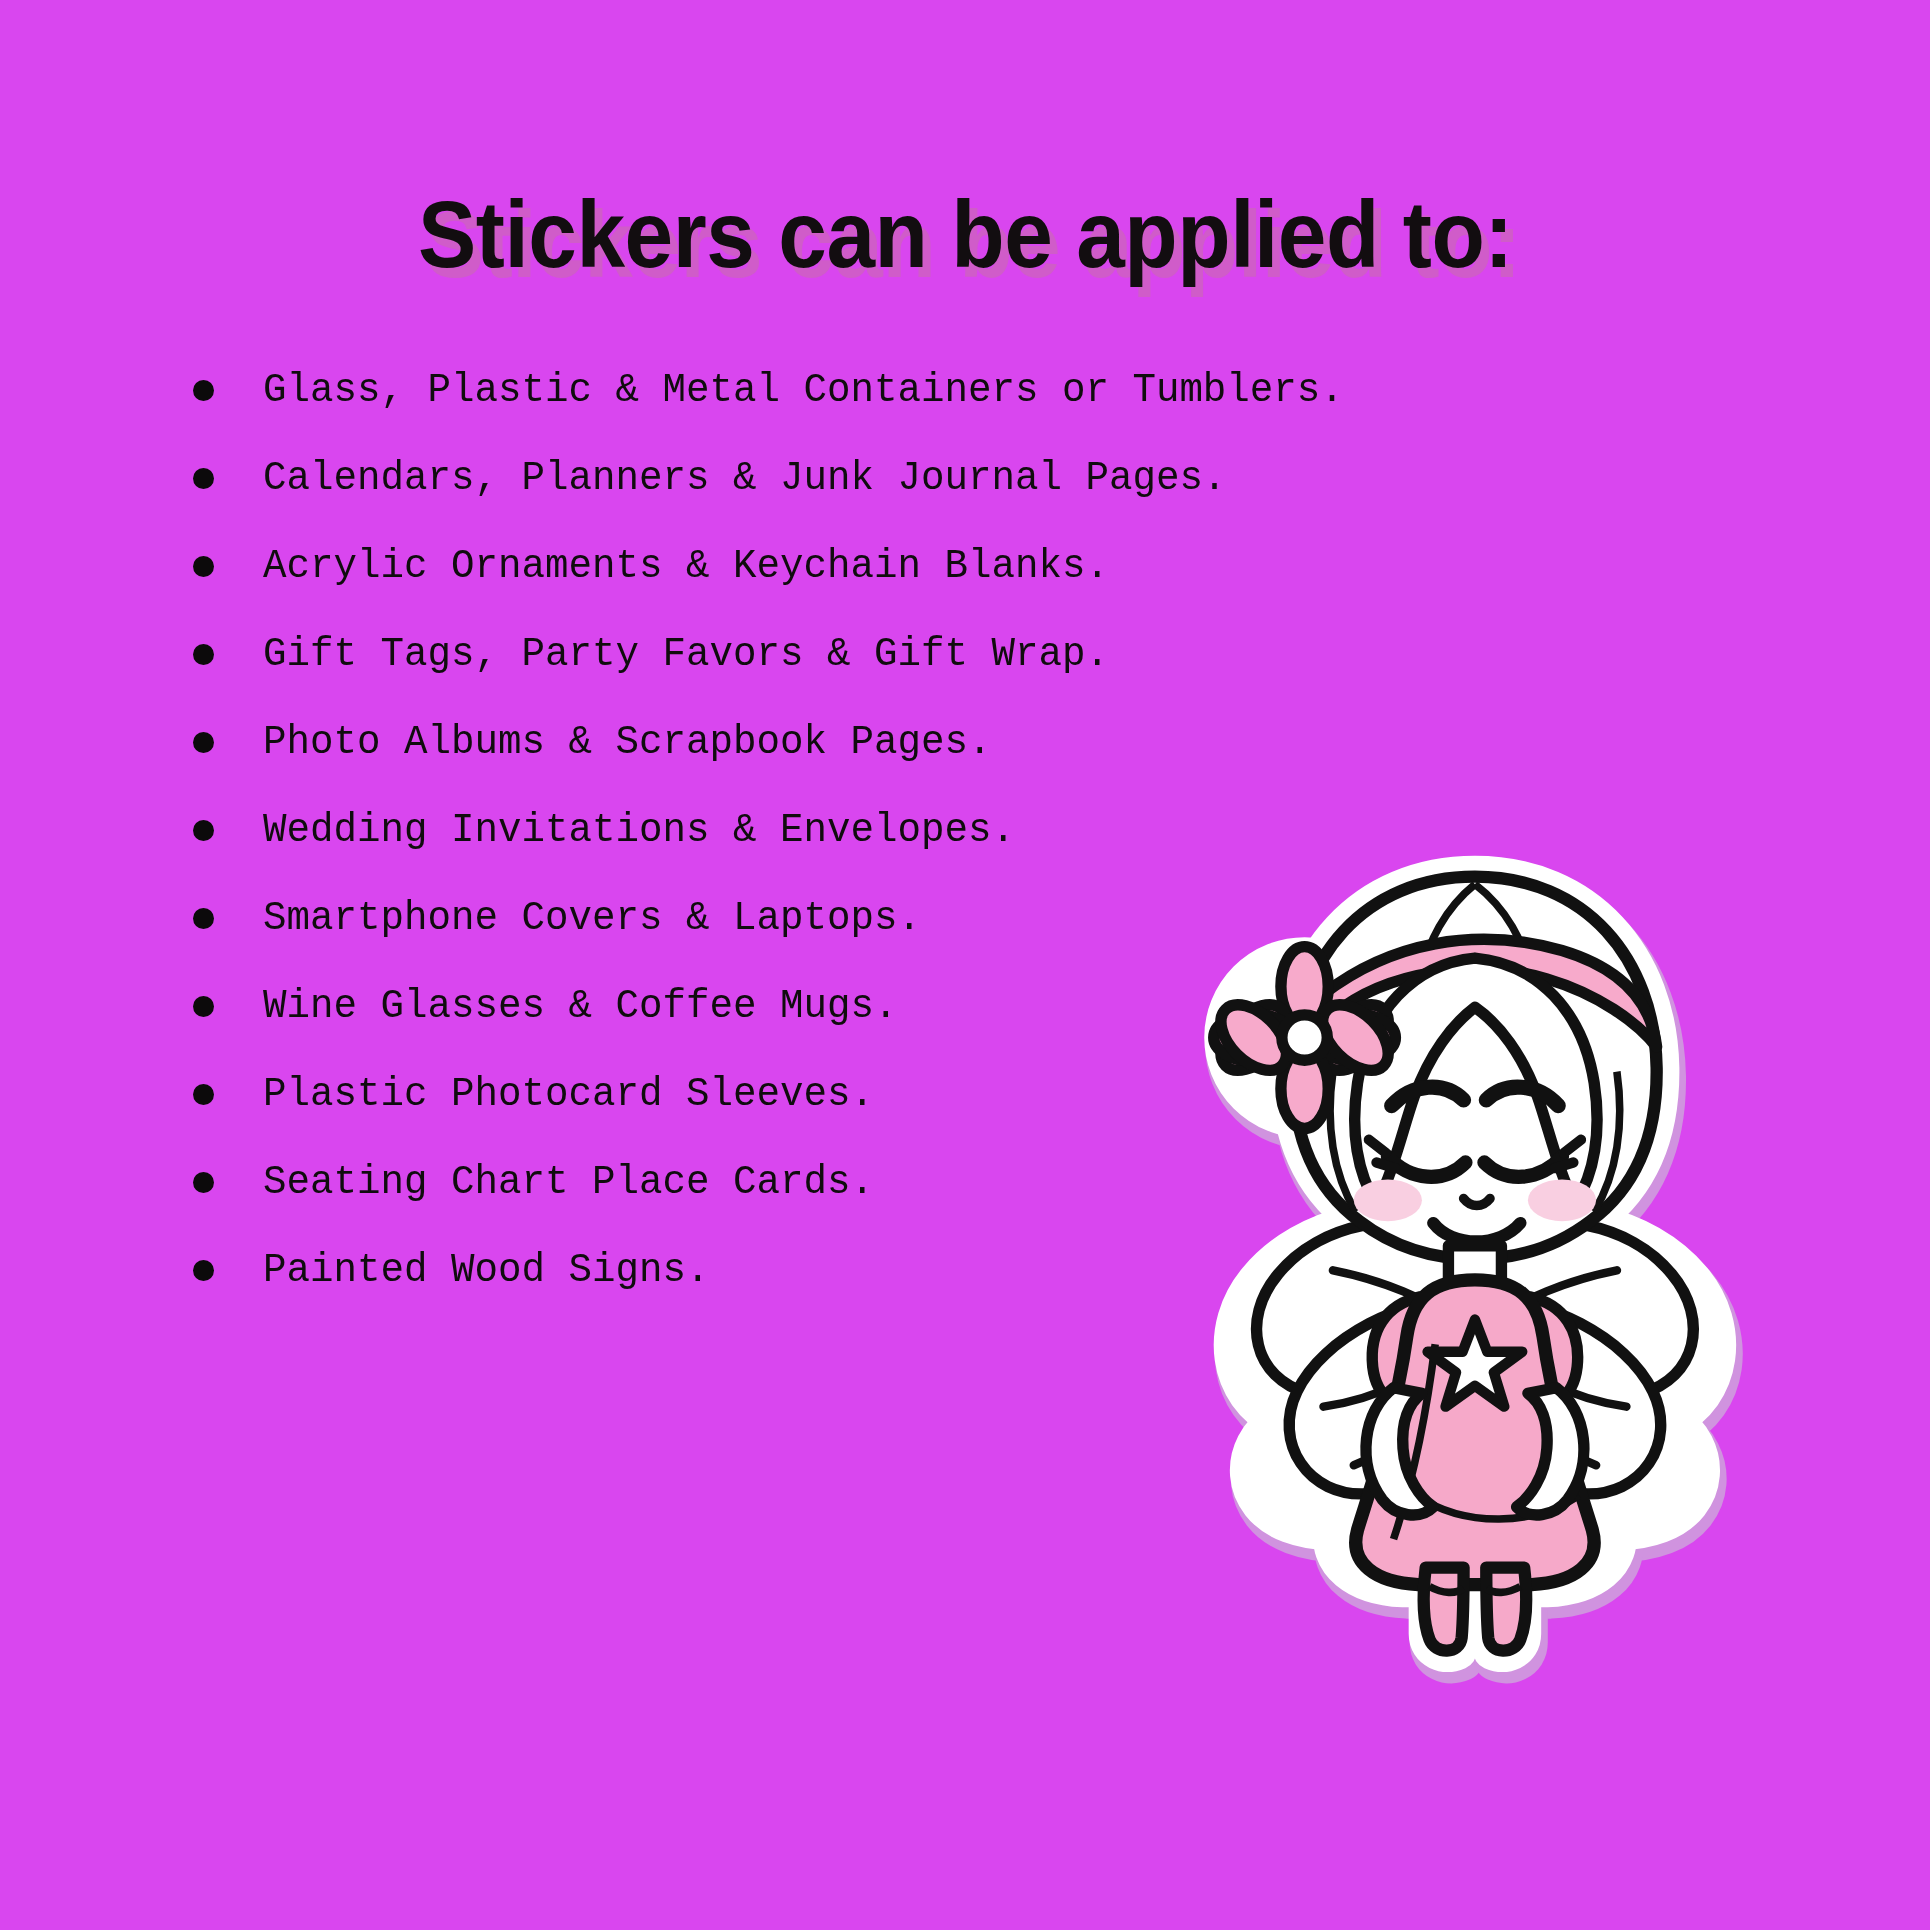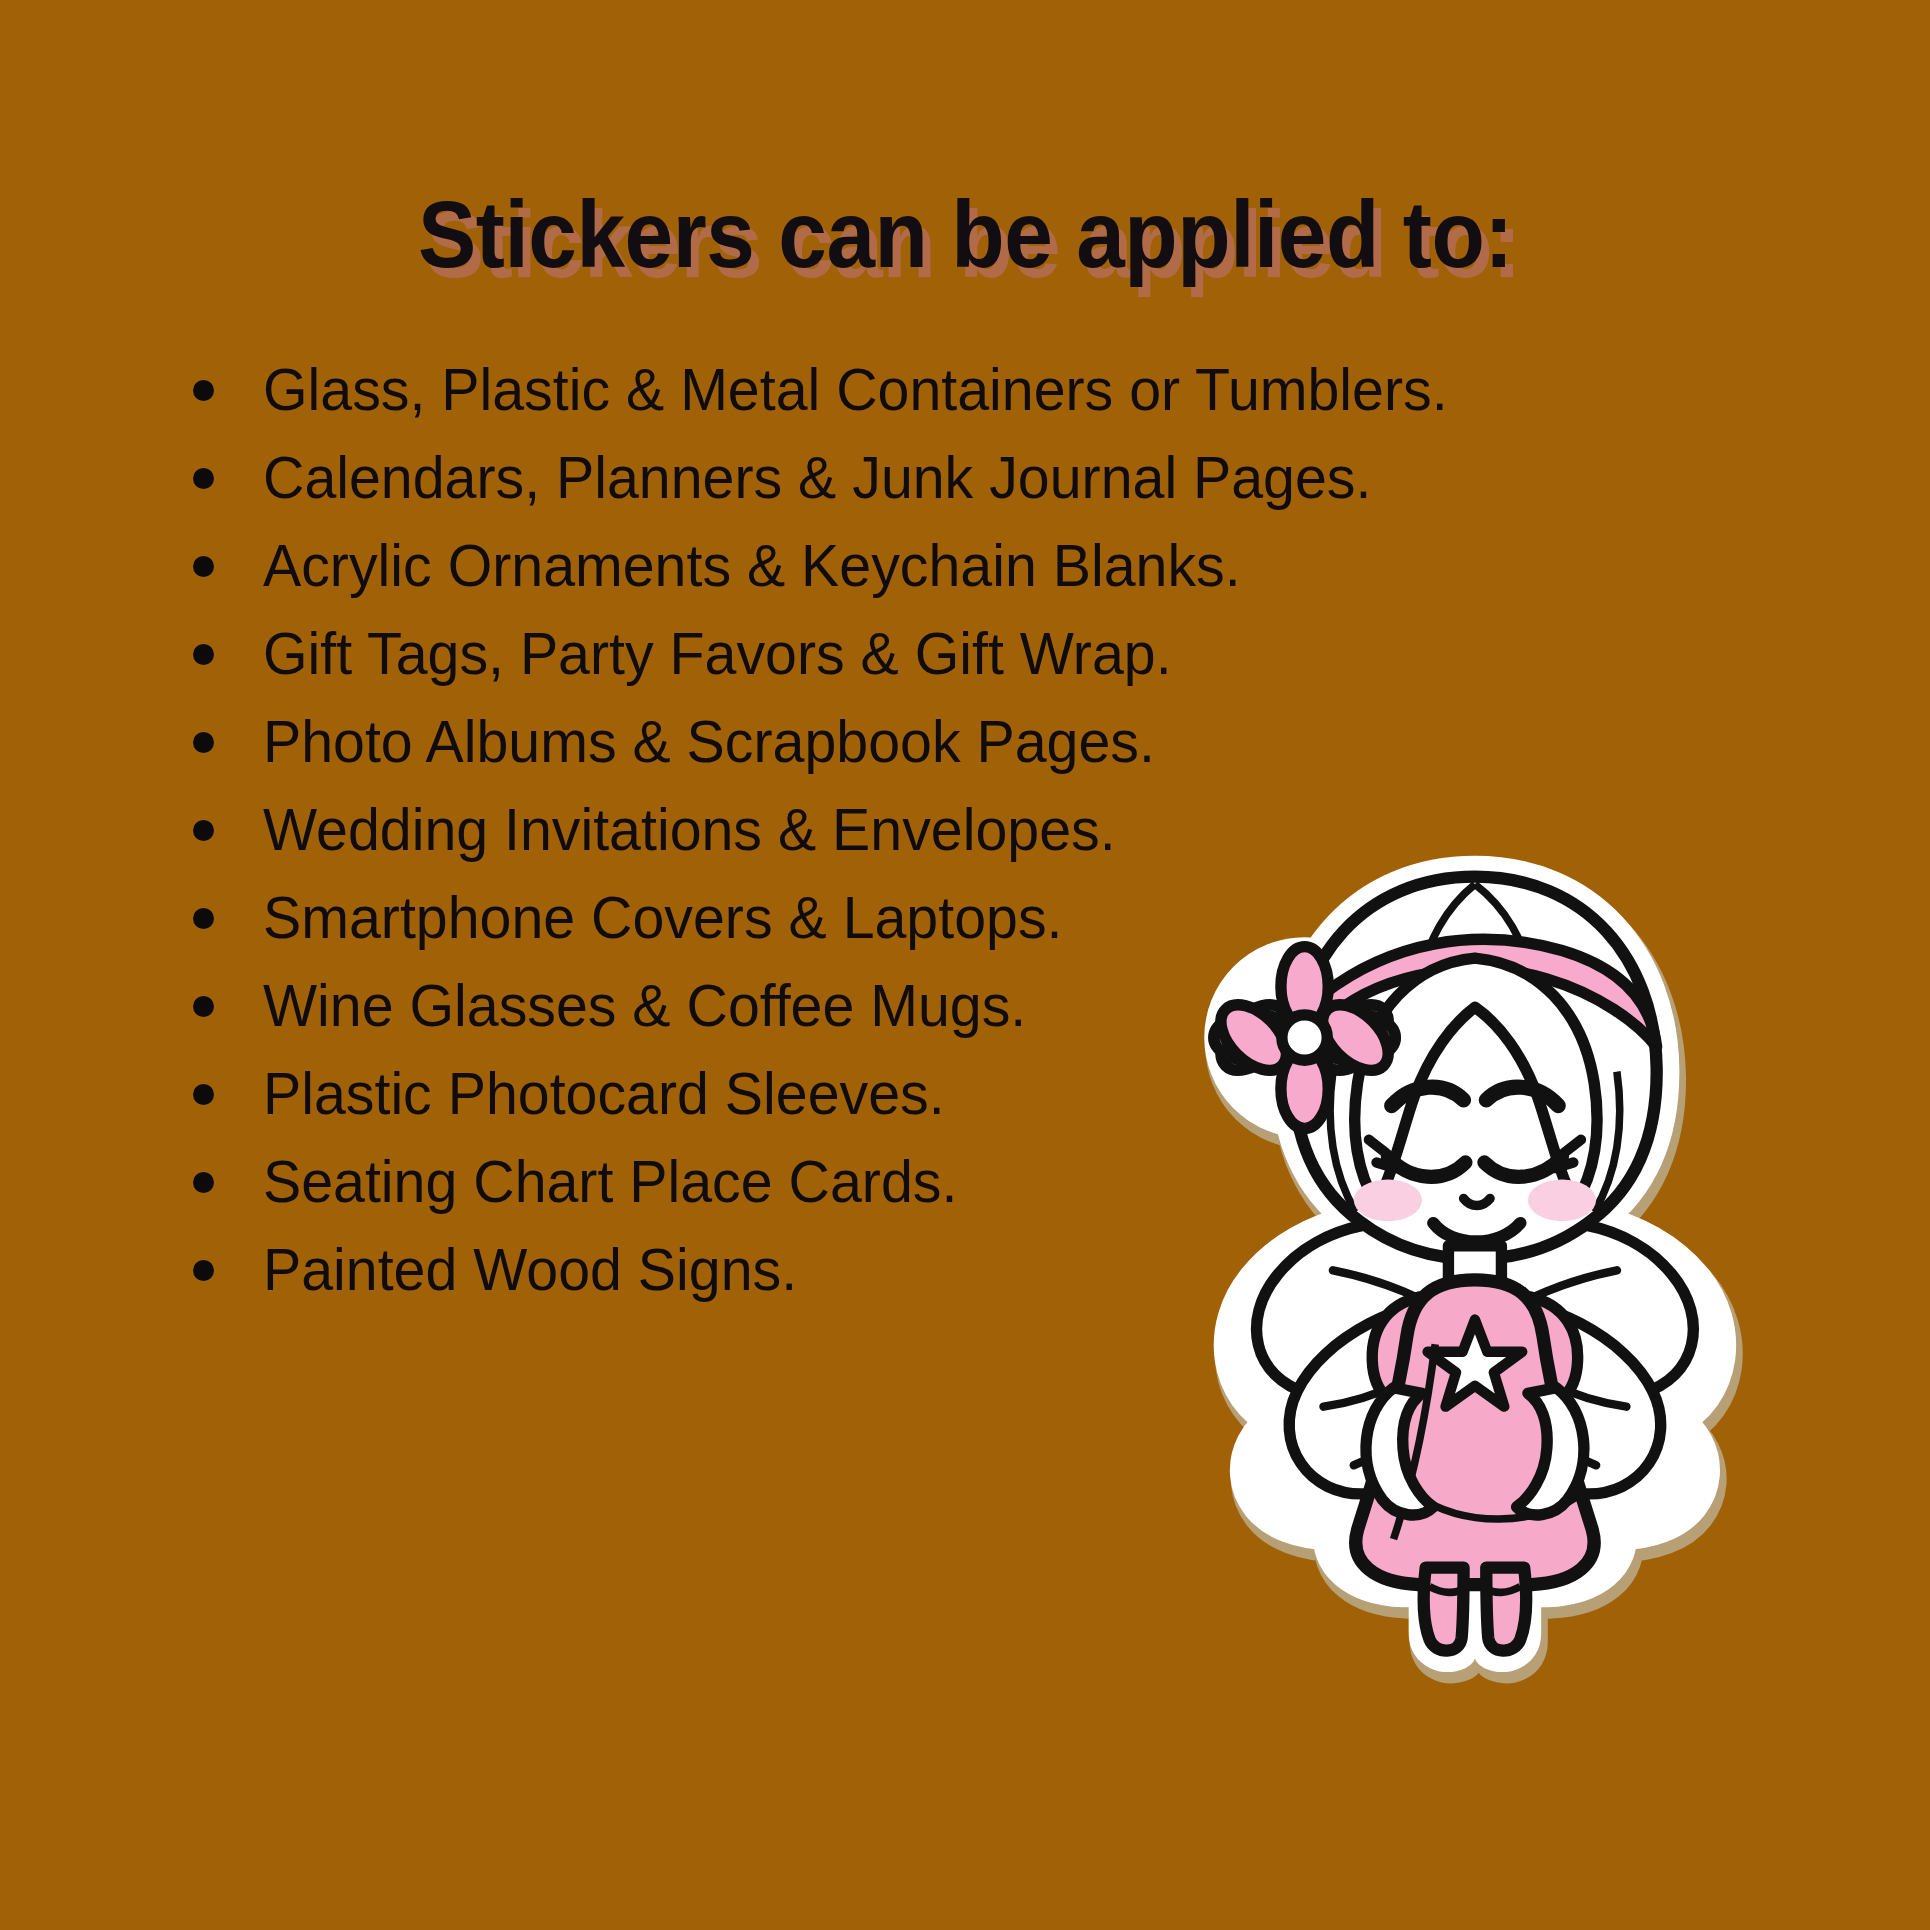--- a/index.html
+++ b/index.html
@@ -14,21 +14,21 @@
     font-family: "Liberation Sans", sans-serif;
     position: relative;
   }
 
   #canvas {
     position: absolute;
     left: 0;
     top: 0;
     width: 1931px;
     height: 1931px;
-    background: #a16207;
+    background: #d946ef;
   }
 
   
   #title {
     position: absolute;
     left: 0;
     top: 185px;
     width: 1931px;
     text-align: center;
     font-family: "Liberation Sans Narrow", "Liberation Sans", sans-serif;
@@ -52,23 +52,23 @@
     margin: 0;
     padding: 0;
     list-style: none;
   }
 
   #list li {
     position: relative;
     height: 88px;
     line-height: 88px;
     padding-left: 87px;
-    font-family: Liberation Sans, sans-serif;
+    font-family: Liberation Mono, monospace;
     font-weight: normal;
-    font-size: 60px;
+    font-size: 41px;
     color: #100c0e;
     white-space: nowrap;
   }
 
   #list li .txt {
     display: inline-block;
     transform: scaleX(0.955);
     transform-origin: 0 50%;
   }
 

